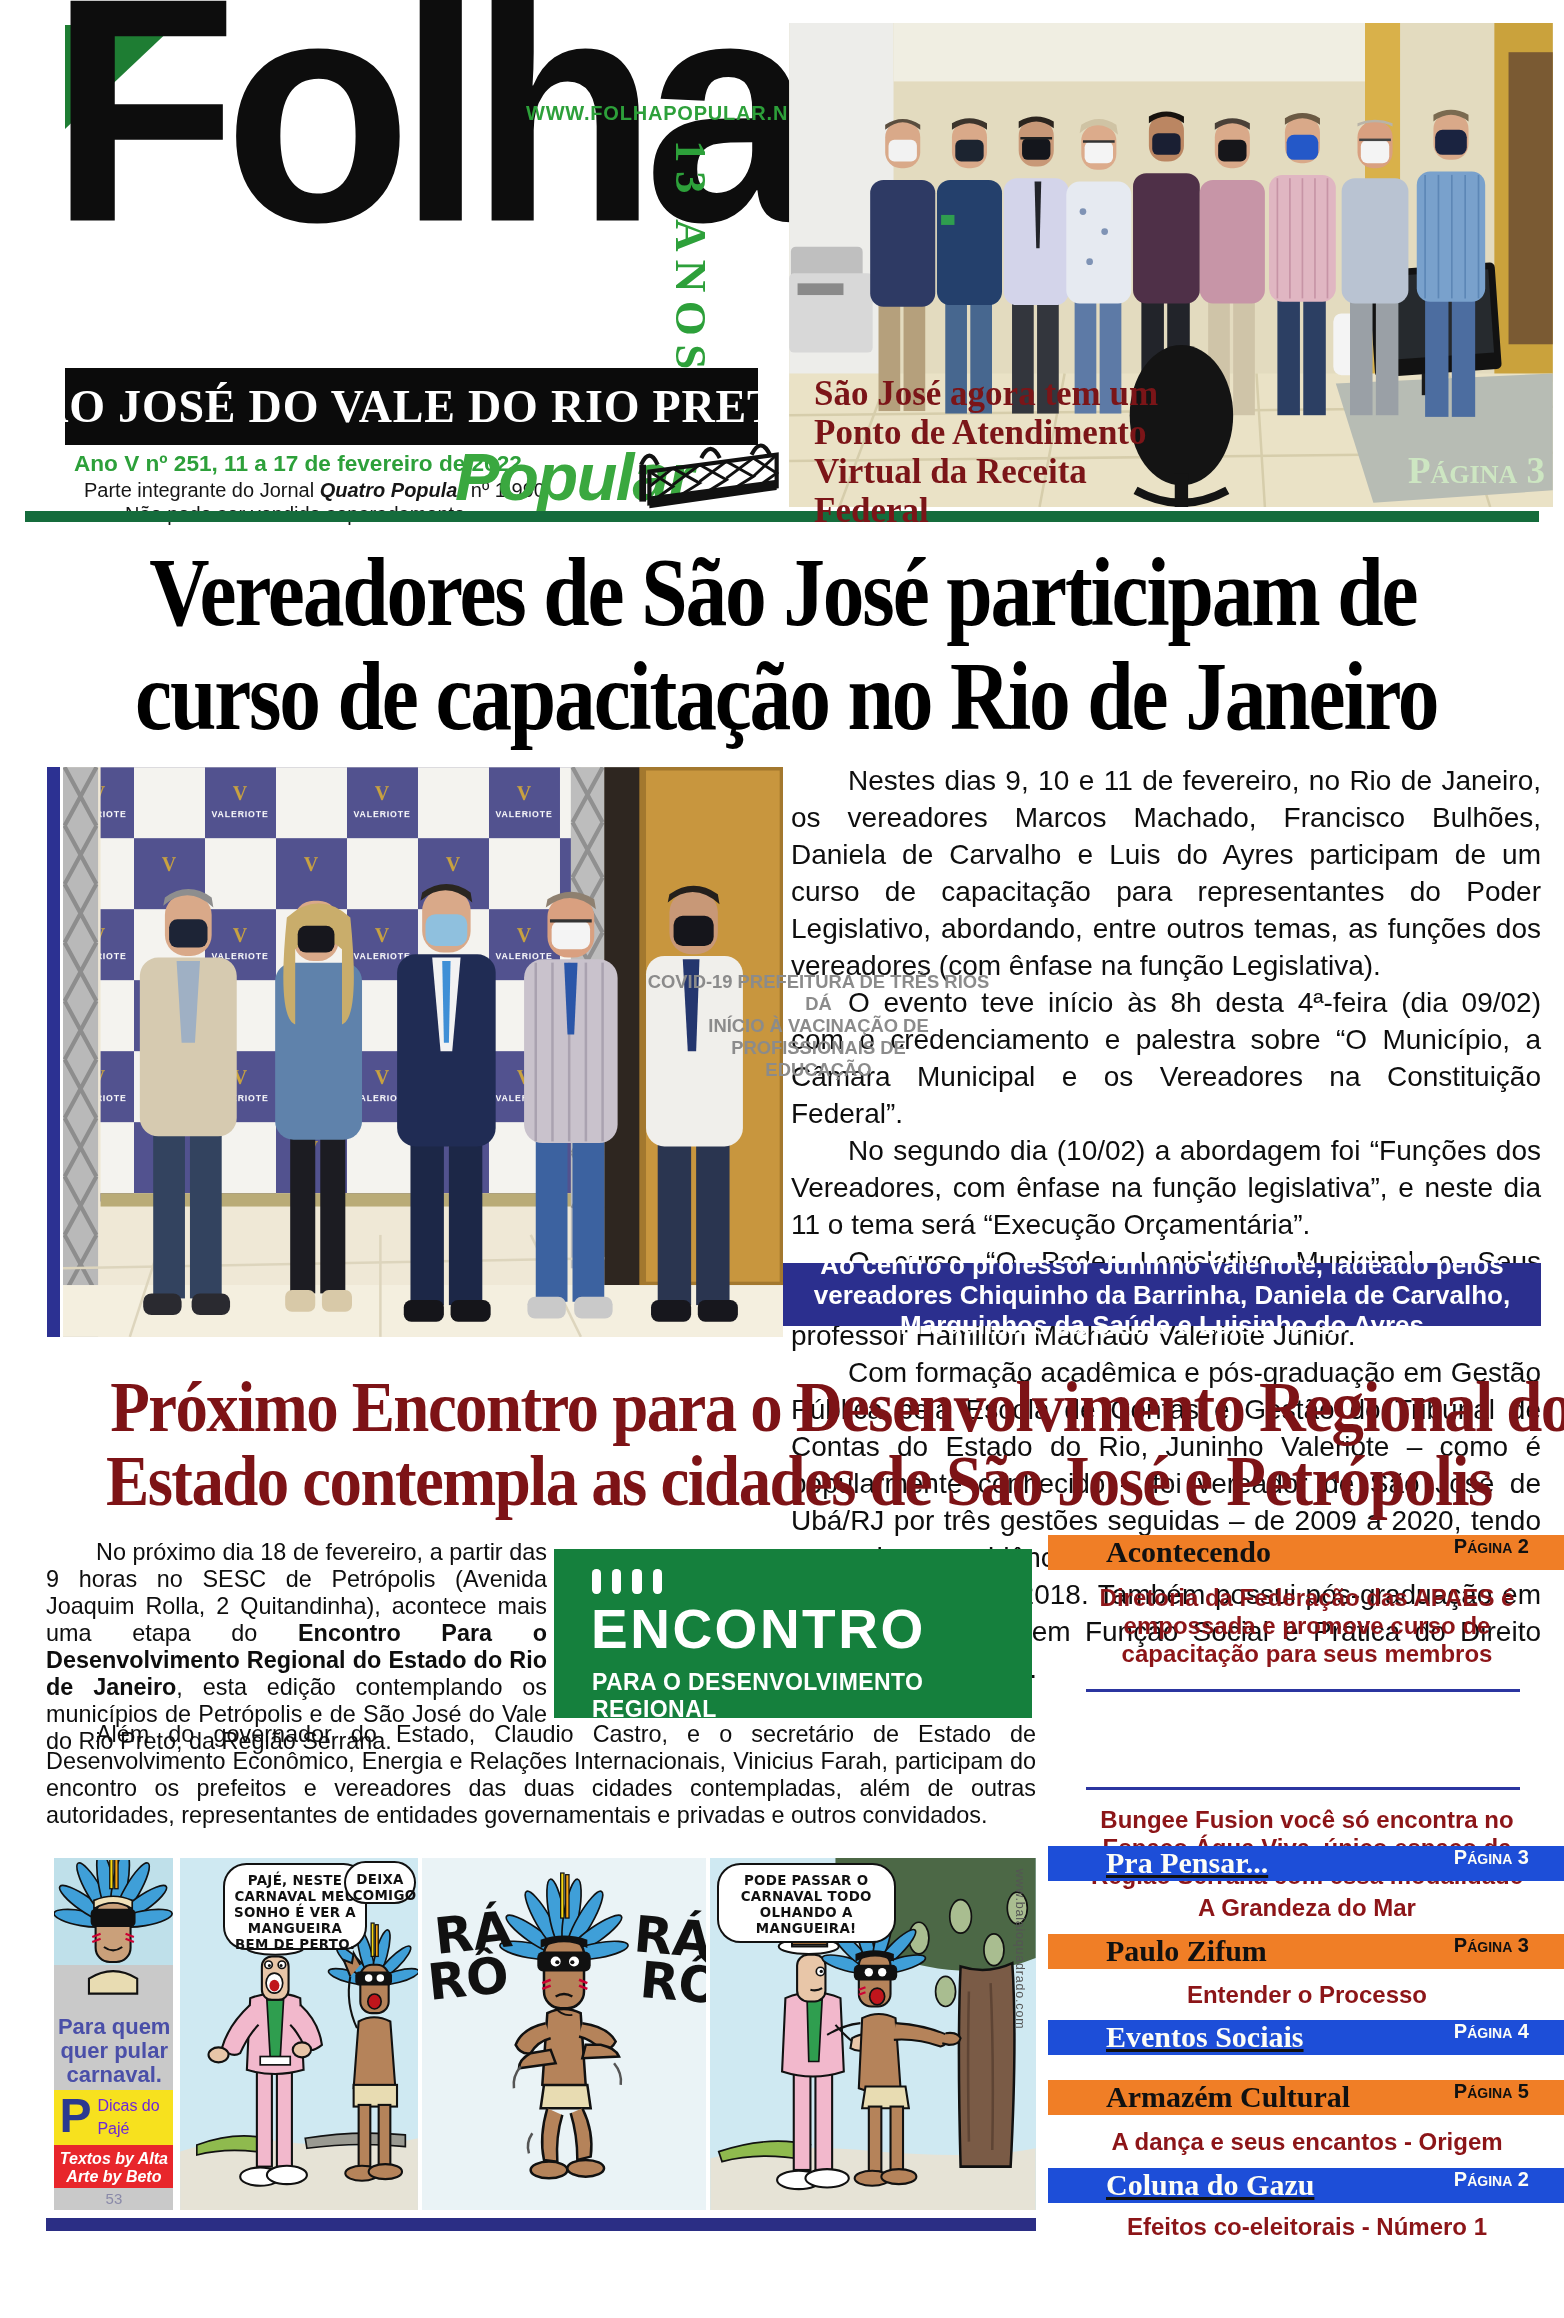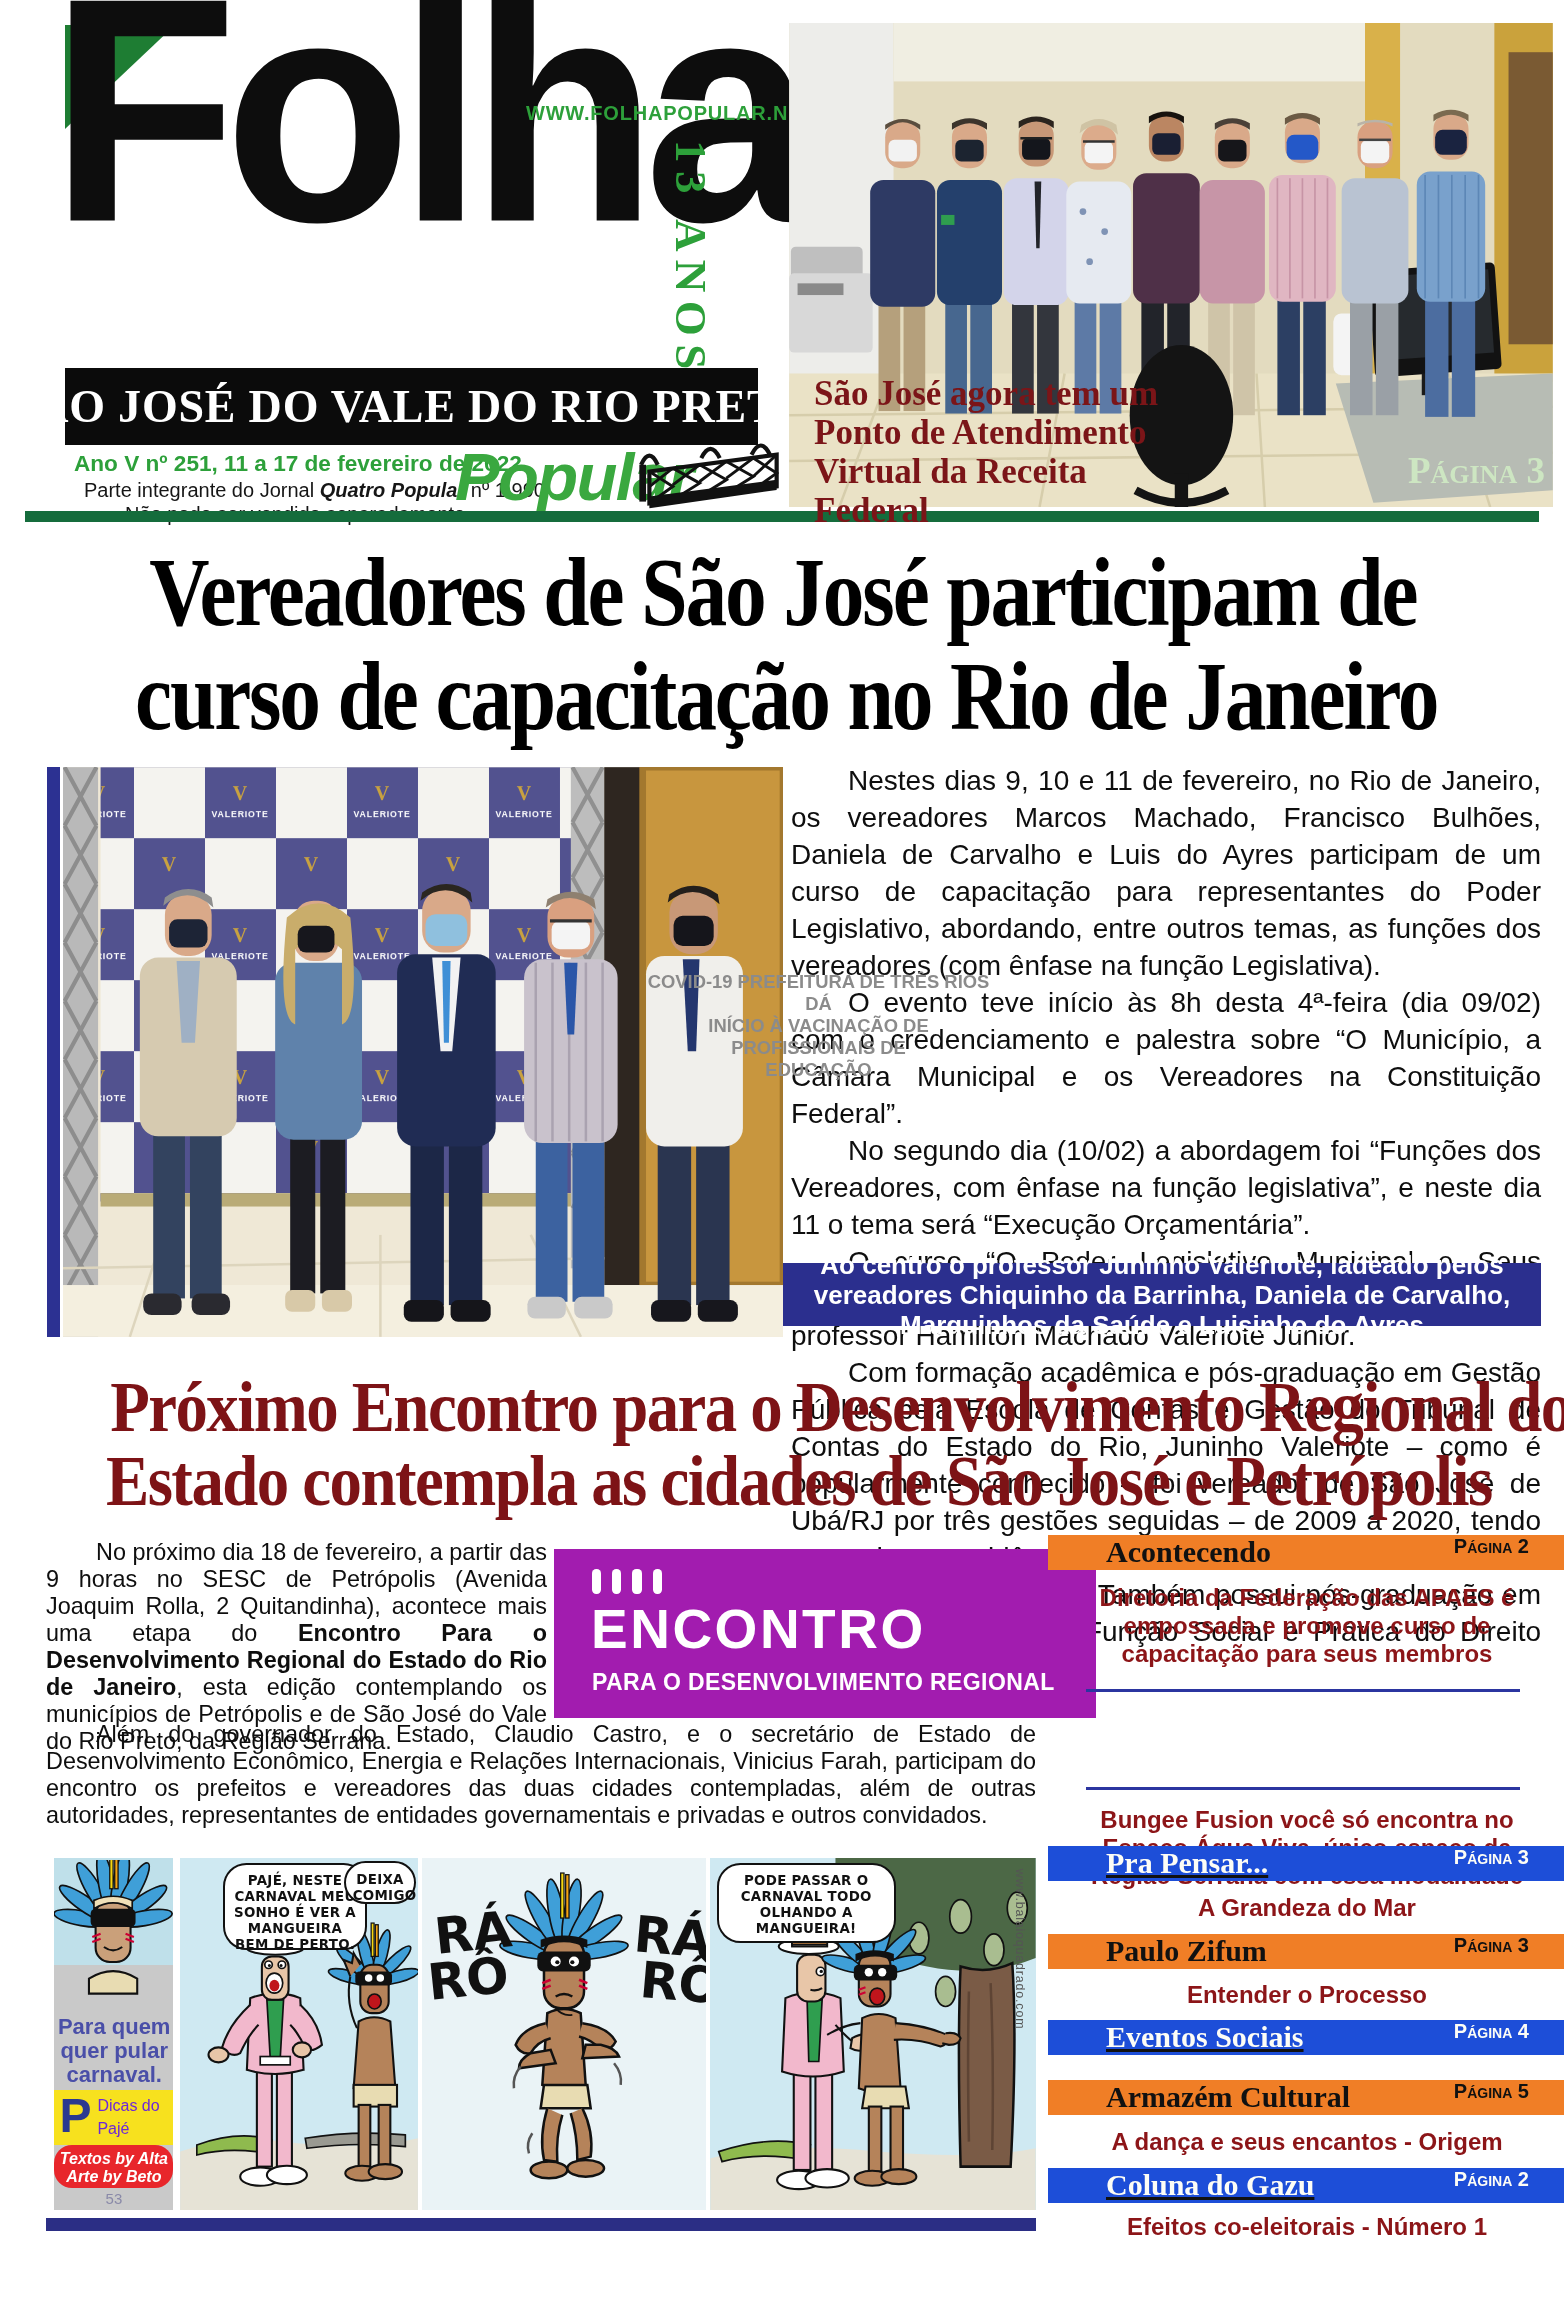--- a/index.html
+++ b/index.html
@@ -47,21 +47,21 @@
   .caption-bar span{color:#fff;font-weight:bold;font-size:26px;line-height:30px;}
   
   .headline2{left:29px;top:1370px;width:1508px;text-align:center;font-family:"Liberation Serif",serif;
              font-weight:bold;color:#7d1316;font-size:72px;line-height:74px;}
   .headline2 .cond{display:inline-block;transform:scaleX(0.9);transform-origin:center;white-space:nowrap;letter-spacing:-1.7px;}
   
   .story2-col{left:46px;top:1539px;width:501px;font-size:23.4px;line-height:27px;text-align:justify;color:#0e0e0e;}
   .story2-col p{margin:0;text-indent:50px;}
   .story2-full{left:46px;top:1721px;width:990px;font-size:23.4px;line-height:27px;text-align:justify;color:#0e0e0e;}
   .story2-full p{margin:0;text-indent:50px;}
-  .enc-box{left:554px;top:1549px;width:542px;height:169px;background:#a21caf;}
+  .enc-box{left:554px;top:1549px;width:478px;height:169px;background:#15803d;}
   .enc-bars{position:absolute;left:38px;top:20px;display:flex;gap:11px;}
   .enc-bars i{display:block;width:9.2px;height:25px;background:#fff;border-radius:4.2px;}
   .enc-title{position:absolute;left:37px;top:48px;color:#fff;font-weight:bold;font-size:55px;letter-spacing:2.5px;}
   .enc-sub{position:absolute;left:38px;top:120px;color:#fff;font-weight:bold;font-size:23px;letter-spacing:0.4px;}
   
   .sbar{left:1048px;width:516px;height:35px;display:flex;align-items:flex-start;}
   .sbar .t{font-family:"Liberation Serif",serif;font-weight:bold;font-size:30px;padding-left:58px;}
   .sbar .pg{position:absolute;right:35px;font-weight:bold;font-size:20px;font-variant:small-caps;}
   .sbar.orange{background:#f07e26;}
   .sbar.orange .t,.sbar.orange .pg{color:#111;}
@@ -73,21 +73,21 @@
   .comic{left:46px;top:1858px;width:990px;height:355px;}
   .panel{position:absolute;top:0;height:352px;overflow:hidden;}
   .info-panel{left:8.4px;width:119px;background:#c9c9c9;}
   .info-sky{position:absolute;left:0;top:0;width:119px;height:107px;background:#bfe0ea;}
   .info-text{position:absolute;left:3.3px;top:157px;width:113px;text-align:center;color:#4a4fa8;
              font-weight:bold;font-size:22px;line-height:24px;}
   .info-yellow{position:absolute;left:0;top:232px;width:119px;height:55px;background:#f7e11e;}
   .byp{position:absolute;left:5px;top:1.7px;color:#2b3990;font-weight:900;font-size:48px;line-height:48px;}
   .byl{position:absolute;left:43px;top:5px;color:#6d28d9;font-weight:normal;font-size:16px;line-height:22.6px;}
   .info-red{position:absolute;left:0;top:287px;width:119px;height:43px;background:#e8262b;color:#fff;
-            text-align:center;font-style:italic;font-weight:bold;font-size:16px;line-height:18.4px;padding-top:5px;box-sizing:border-box;border-radius:18px;}
+            text-align:center;font-style:italic;font-weight:bold;font-size:16px;line-height:18.4px;padding-top:5px;box-sizing:border-box;}
   .info-num{position:absolute;left:0;top:332px;width:119px;text-align:center;color:#8a8aa8;font-size:15px;}
   .p1{left:134px;width:238px;background:#cfe9f2;}
   .p2{left:376px;width:284px;background:#eaf3f6;}
   .p3{left:664px;width:326px;background:#cfe9f2;}
   .bubble{position:absolute;background:#fff;border:2.5px solid #111;border-radius:23.4px;text-align:center;
           font-weight:bold;font-size:13.4px;line-height:16px;letter-spacing:0.3px;color:#111;
           font-family:"DejaVu Sans",sans-serif;padding:8.4px 6.7px;box-sizing:border-box;}
   .sfx{position:absolute;font-family:"DejaVu Sans",sans-serif;font-weight:900;font-size:50px;line-height:45px;color:#111;}
   .vurl{position:absolute;right:-65px;top:84px;transform:rotate(90deg);transform-origin:center;
         color:#555;font-size:12.5px;letter-spacing:0.8px;}

